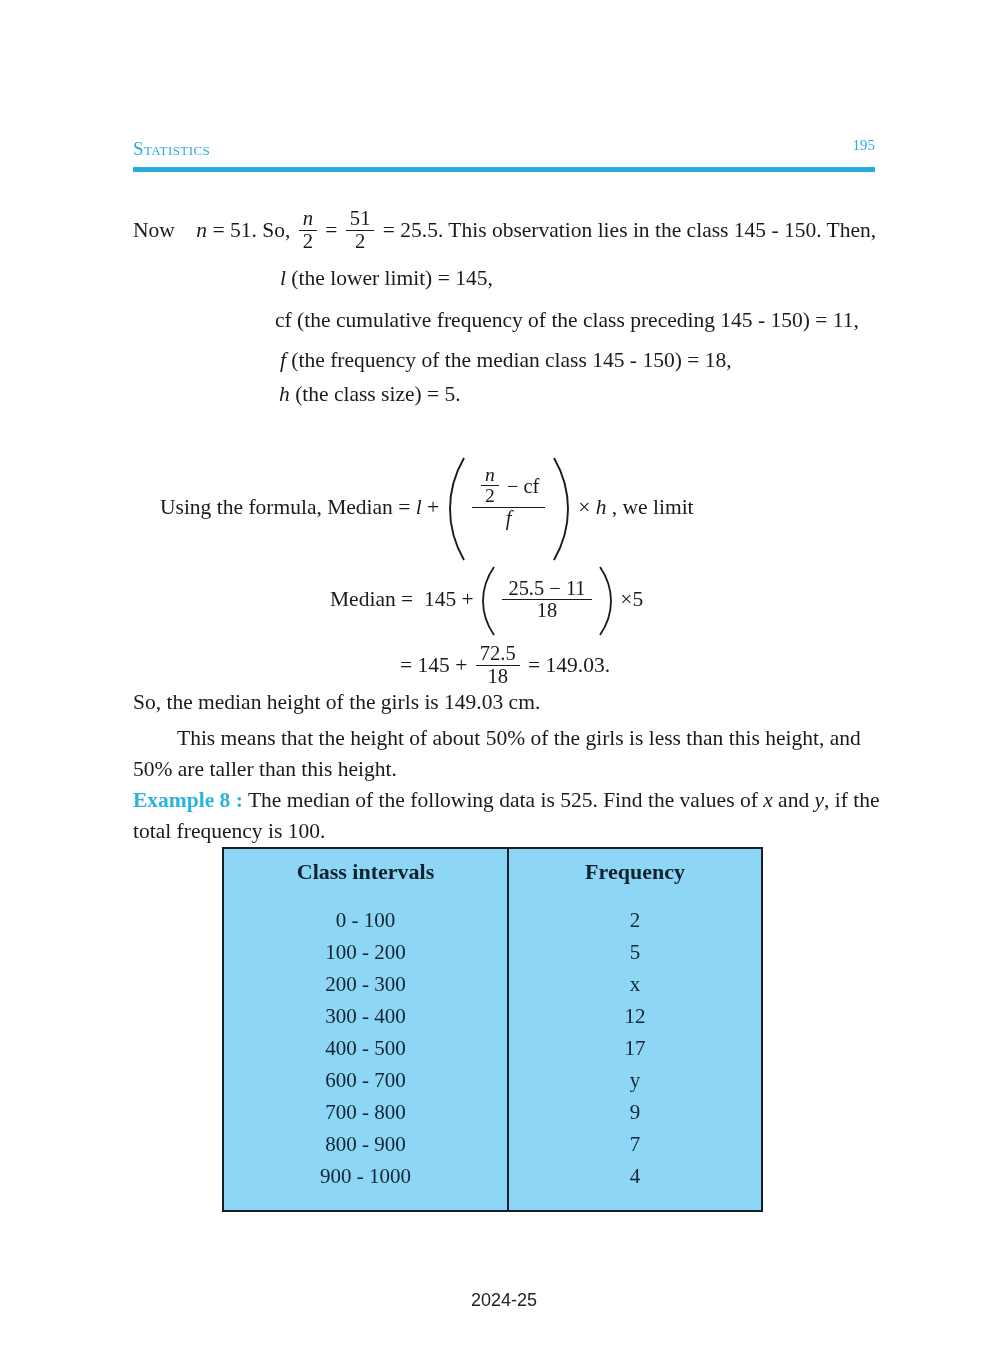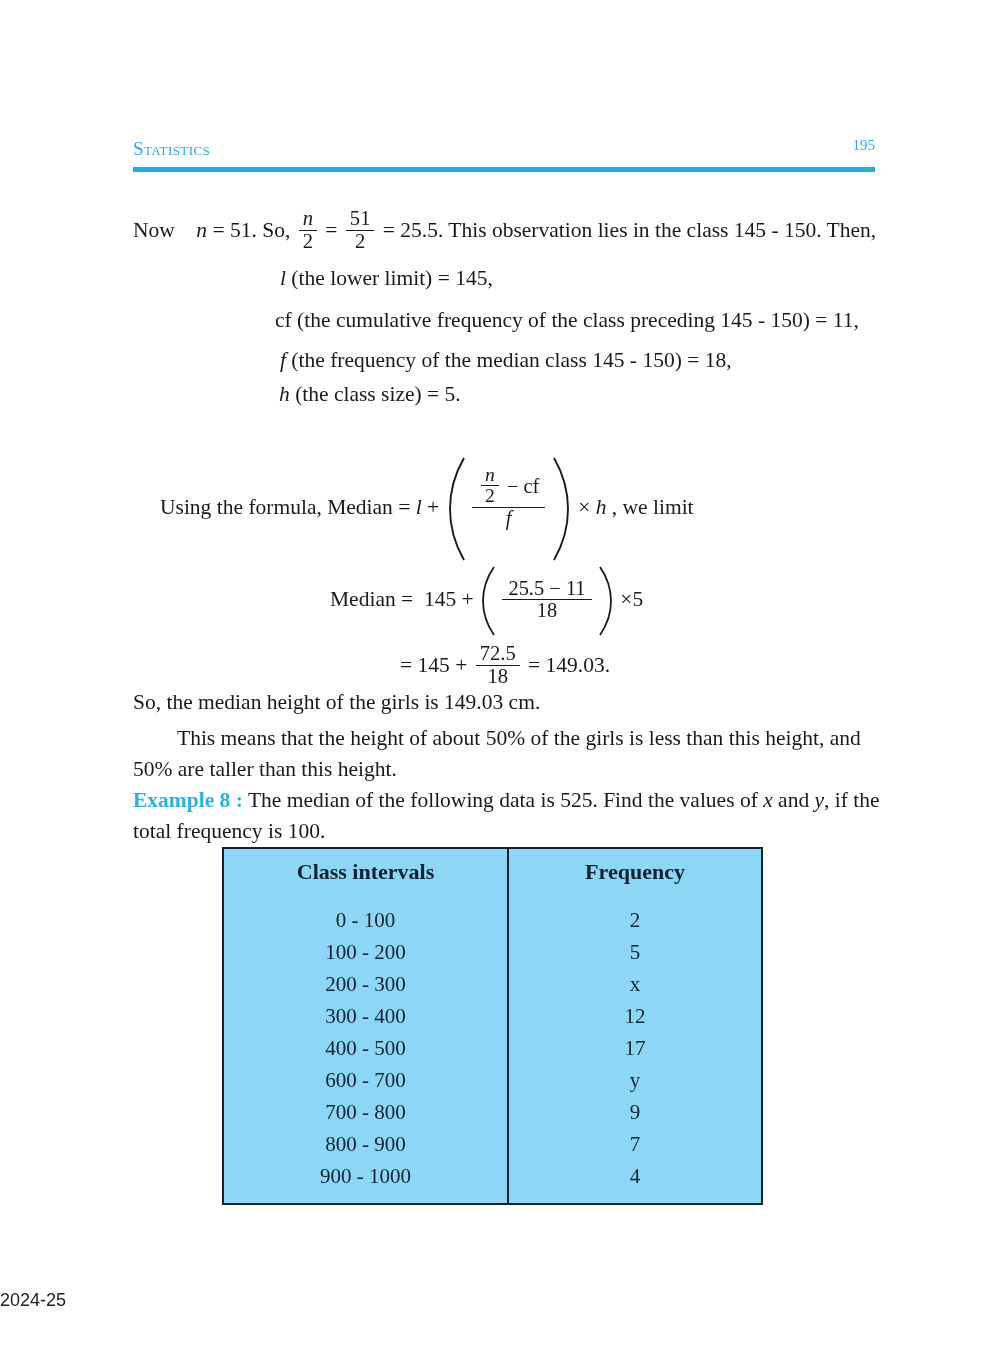--- a/index.html
+++ b/index.html
@@ -176,30 +176,30 @@
   }
   .data-table td {
     font-size: 21px;
     height: 32px;
     color: #13232f;
   }
   .data-table tbody tr:first-child td {
     padding-top: 9px;
   }
   .data-table tbody tr:last-child td {
-    padding-bottom: 11px;
+    padding-bottom: 18px;
   }
 
   
   .footer {
     position: absolute;
     left: 0;
     top: 1290px;
     width: 1008px;
-    text-align: left;
+    text-align: center;
     font-family: "Liberation Sans", "DejaVu Sans", sans-serif;
     font-size: 18px;
     color: #222222;
   }
 
   .nowrap { white-space: nowrap; }
 </style>
 </head>
 <body>
 

